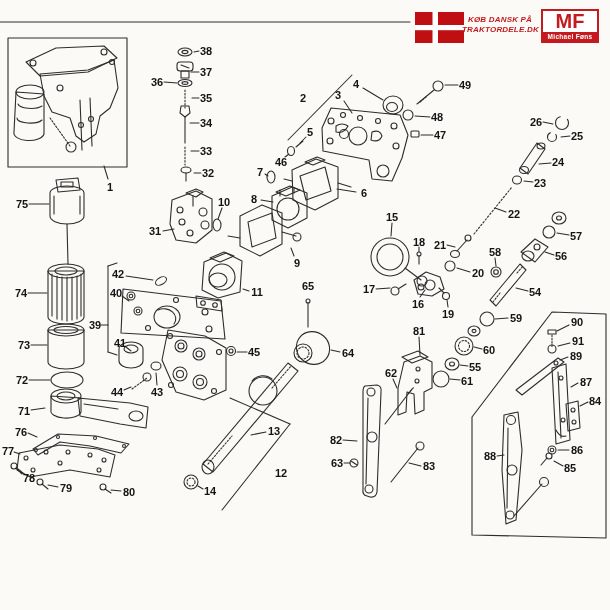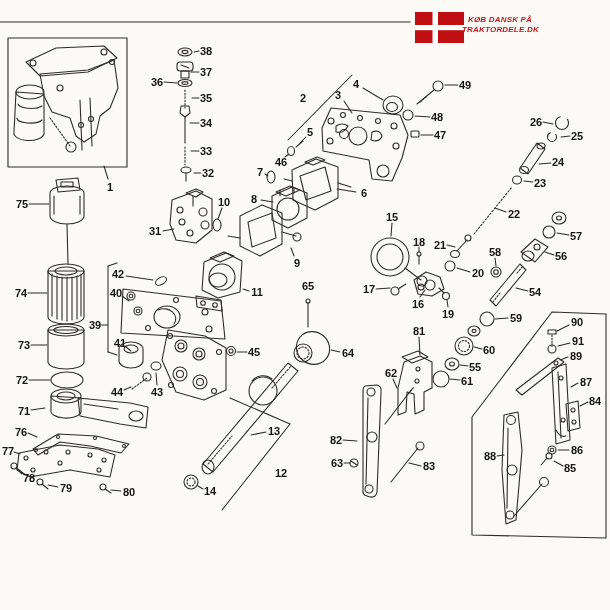--- a/index.html
+++ b/index.html
@@ -42,20 +42,24 @@
 <div id="screen">
 
   <svg id="logo-flag" viewBox="0 0 49 31" width="49" height="31">
     <rect x="0" y="0" width="49" height="31" fill="#c00f12" stroke="none"></rect>
     <rect x="17.5" y="0" width="5.5" height="31" fill="#ffffff" stroke="none"></rect>
     <rect x="0" y="13" width="49" height="5.2" fill="#ffffff" stroke="none"></rect>
   </svg>
   <div id="slogan">
     <div>KØB DANSK PÅ</div>
     <div>TRAKTORDELE.DK</div>
+  </div>
+  <div id="mfbox">
+    <span class="initials">MF</span>
+    <span class="nameband">Michael Føns</span>
   </div>
 
   <svg id="diagram" width="610" height="610" viewBox="0 0 610 610">
 
     <line class="edge" x1="0" y1="22" x2="410" y2="22"></line>
 
     <g>
       <rect x="8" y="38" width="119" height="129" class="f0"></rect>
       <polygon class="f2" points="26,62 56,48 104,46 117,58 88,72 40,76"></polygon>
       <path class="f1" d="M40 74 L88 70 L114 60 L118 88 L110 108 L100 116 L96 134 L84 142 L76 136 L70 118 L52 112 L44 96 Z"></path>

